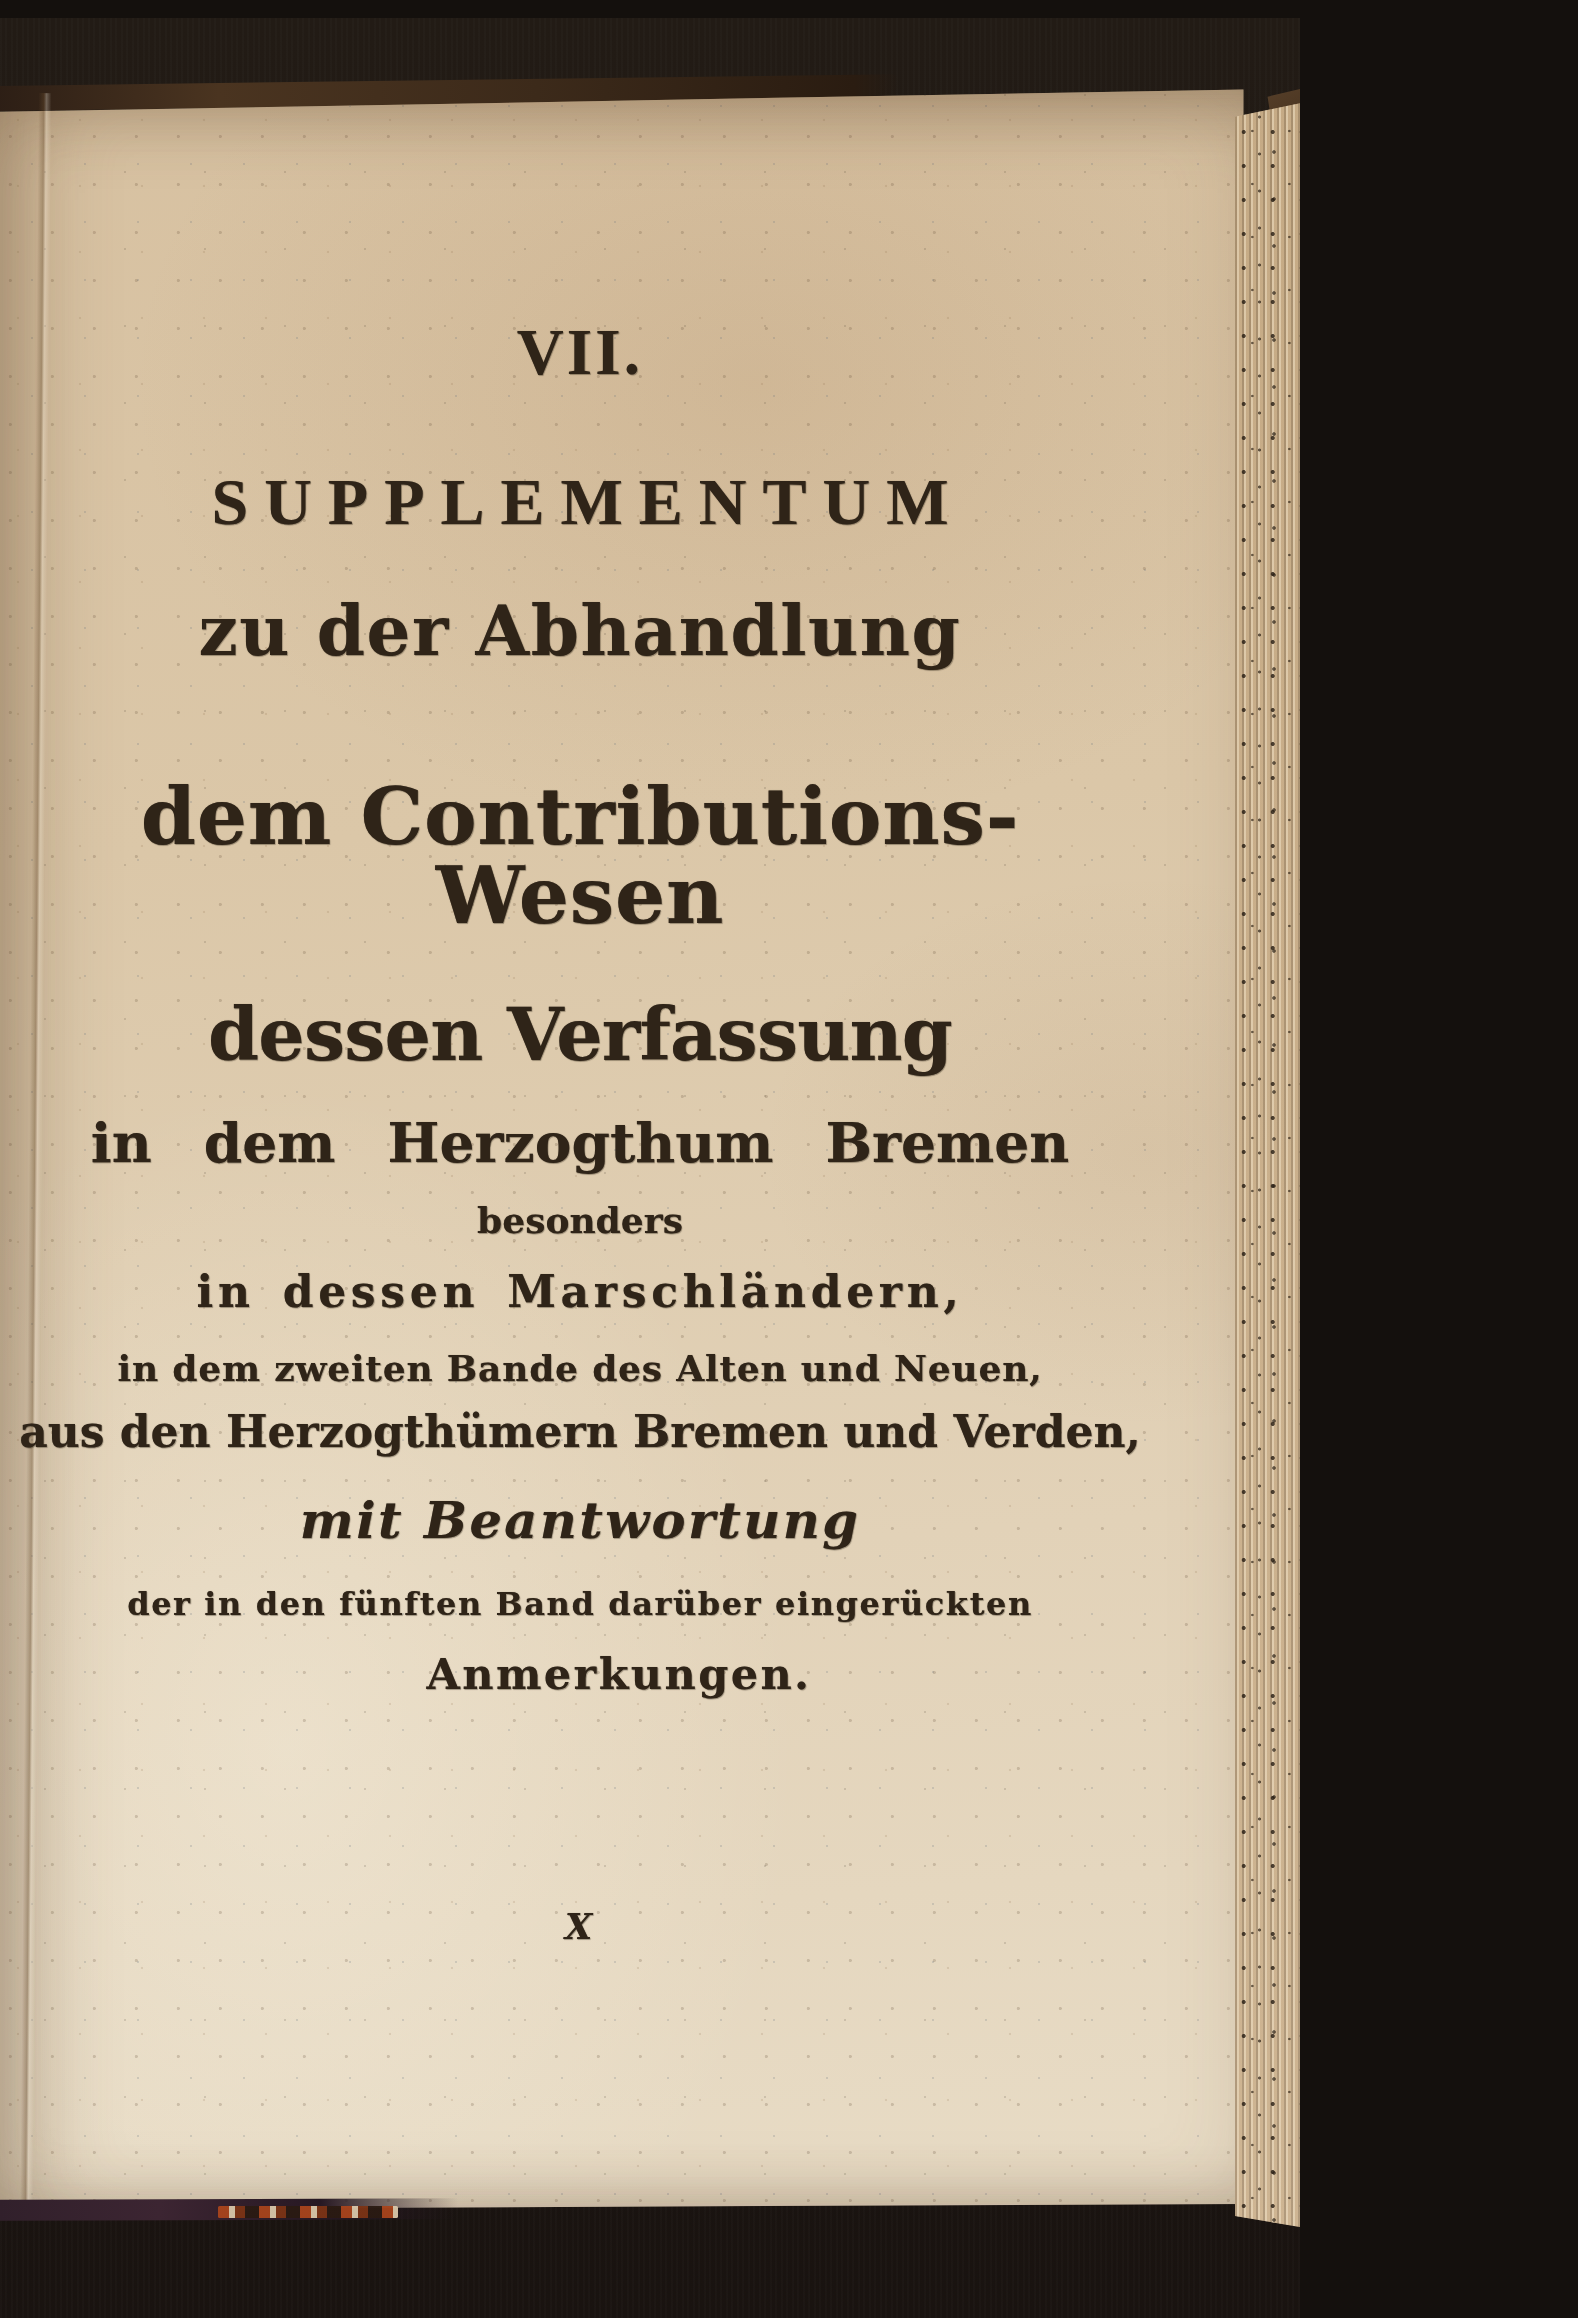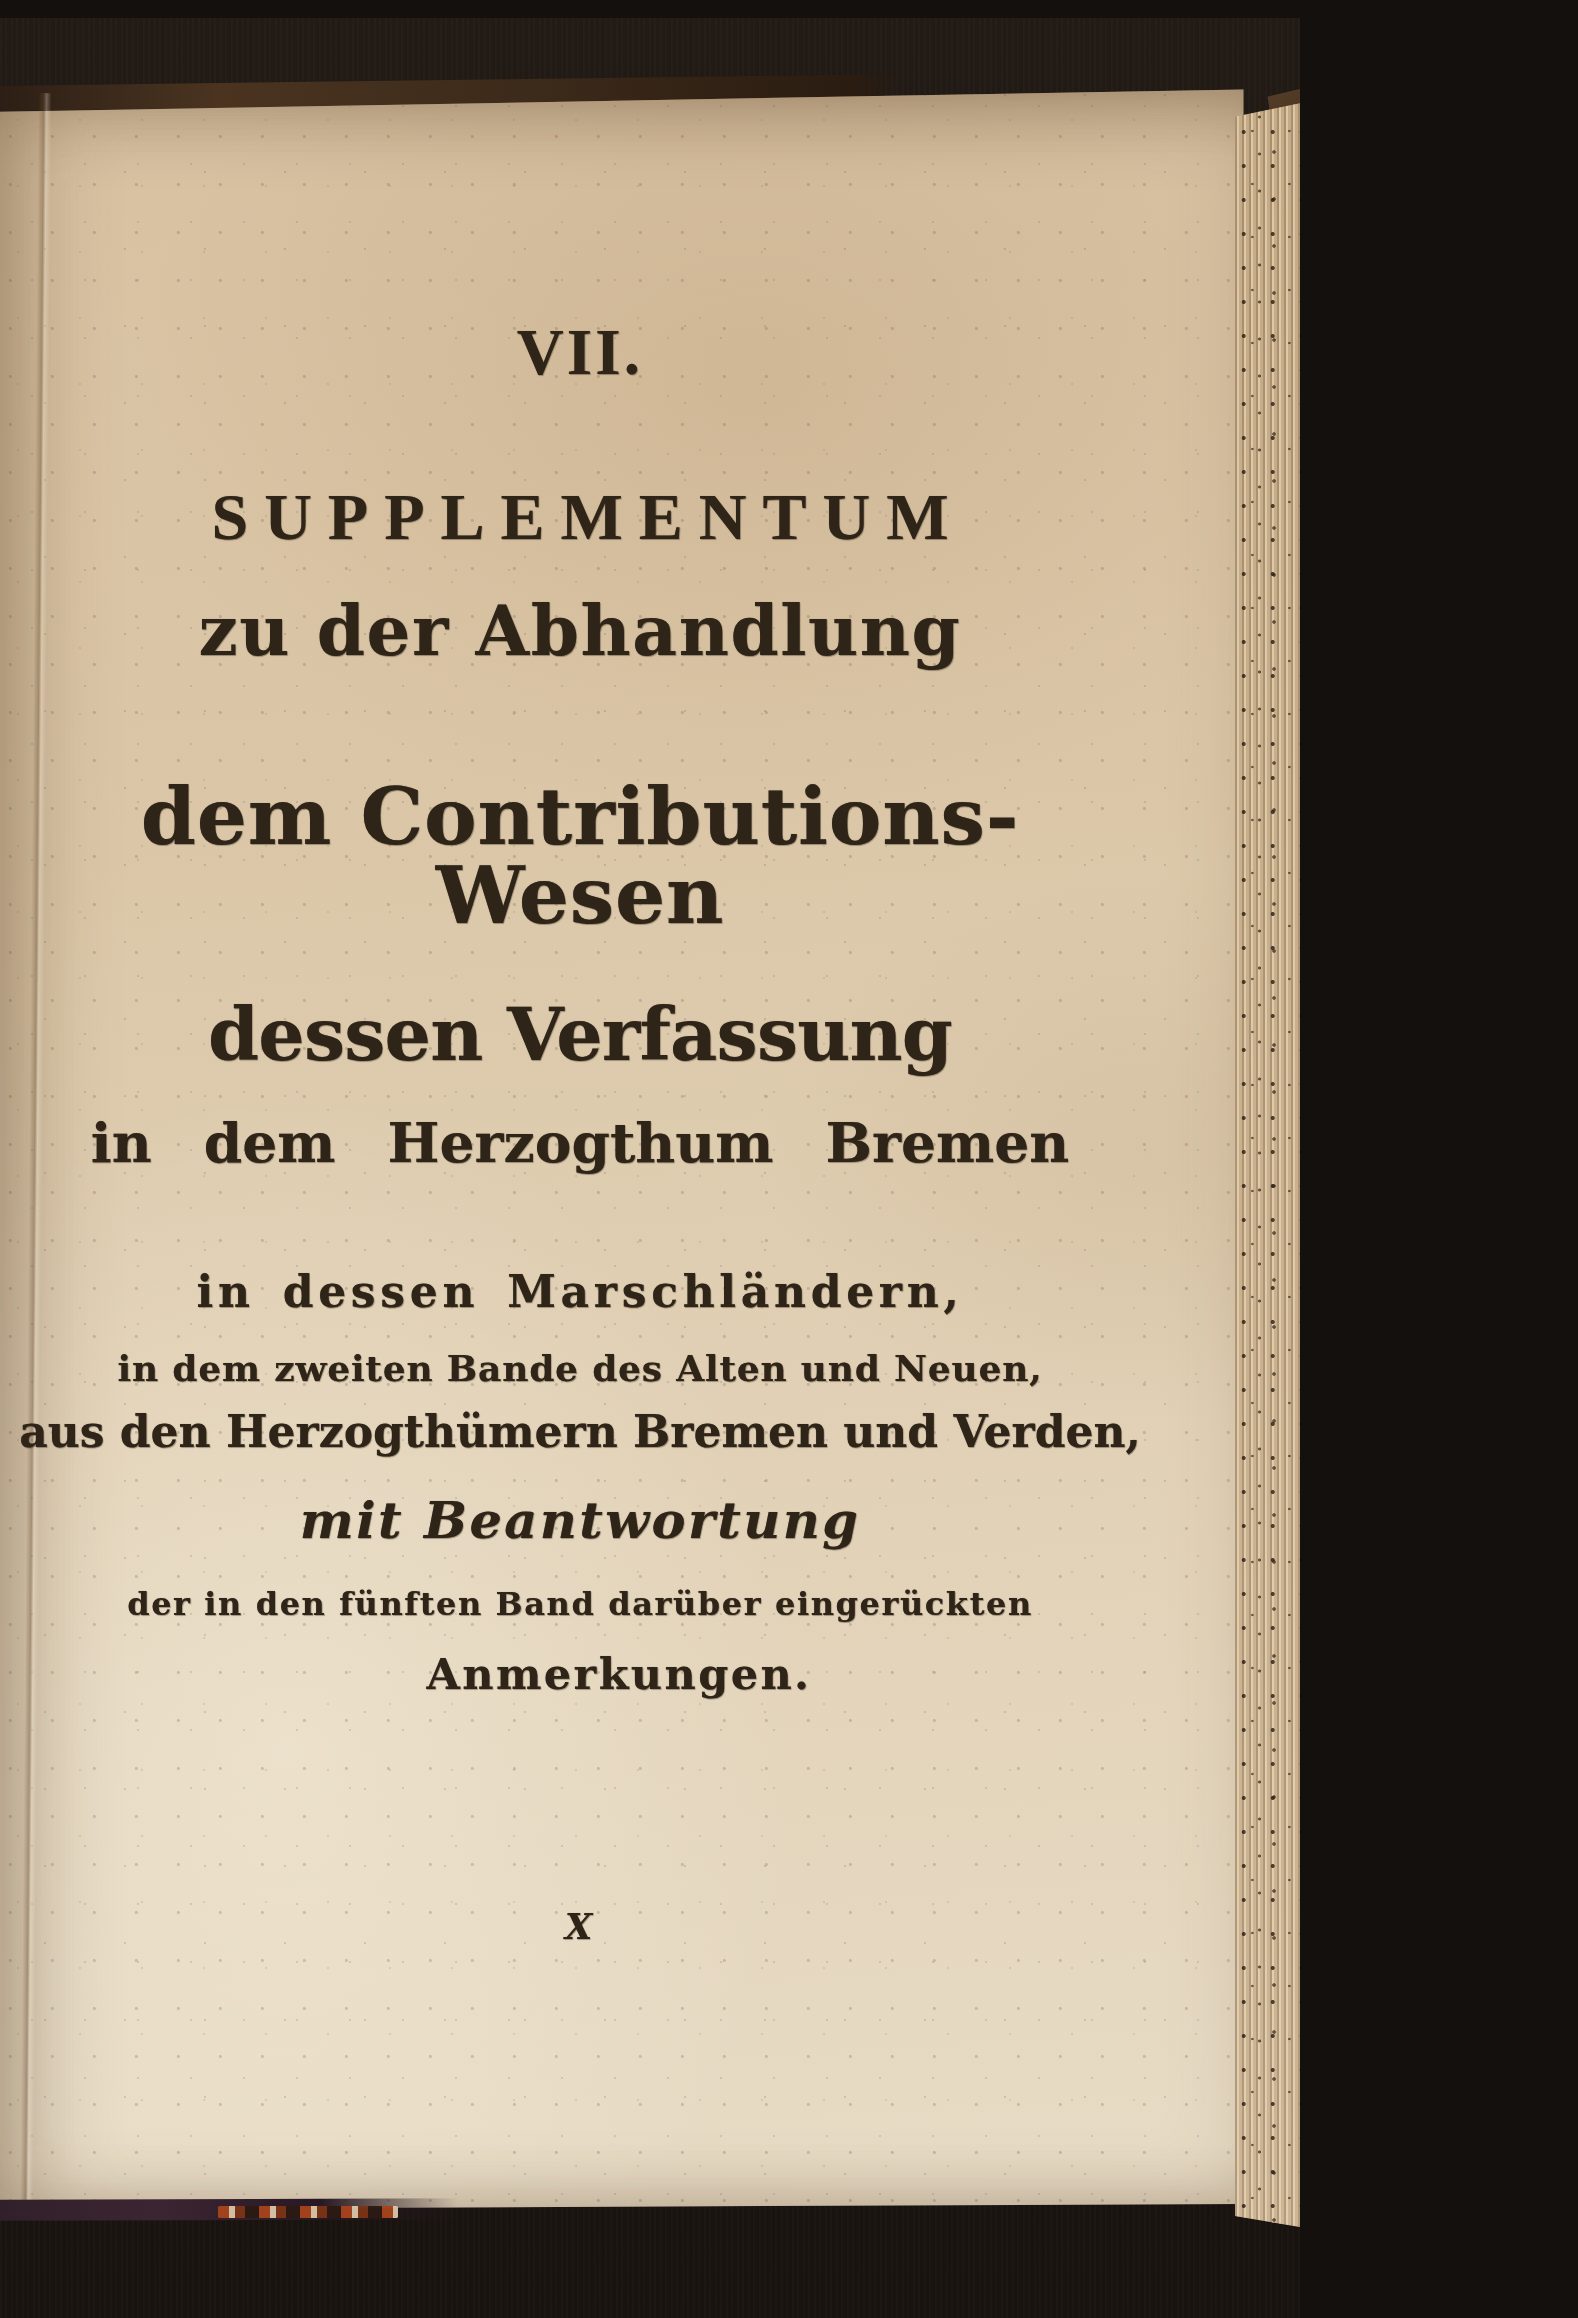--- a/index.html
+++ b/index.html
@@ -104,21 +104,21 @@
     position:absolute;left:218px;top:2188px;width:180px;height:12px;border-radius:1.6px;opacity:0.95;
     background:repeating-linear-gradient(90deg,#a8441c 0 11px,#d9c6a9 11px 16.6px,#7c3315 16.6px 27px,#2a1a12 27px 41px);
   }
   
   .line{
     position:absolute;left:0;width:1160px;text-align:center;line-height:1;
     color:#2f2418;font-family:"DejaVu Serif",serif;
     text-shadow:0.8px 0.8px 0.8px rgba(46,36,24,0.35), 0 0 0.8px rgba(46,36,24,0.5);
   }
   .l-vii {top:302px;font-size:65px;font-weight:700;letter-spacing:3.2px;font-family:"Liberation Serif",serif;}
-  .l-0 {top:466px;font-size:66px;font-weight:600;letter-spacing:16px;font-family:"Liberation Serif",serif;text-indent:16px;}
+  .l-0 {top:451px;font-size:66px;font-weight:600;letter-spacing:16px;font-family:"Liberation Serif",serif;text-indent:16px;}
   .l-1 {top:578px;font-size:69px;font-weight:700;letter-spacing:1.6px;}
   .l-2 {top:699px;font-size:44px;font-weight:700;}
   .l-3 {top:759px;font-size:79px;font-weight:700;letter-spacing:0.8px;}
   .l-4 {top:893px;font-size:44px;font-weight:700;}
   .l-5 {top:980px;font-size:73px;font-weight:700;letter-spacing:-0.8px;text-align:center;}
   .l-6 {top:1097px;font-size:55px;font-weight:700;word-spacing:33px;}
   .l-7 {top:1184px;font-size:36px;font-weight:700;}
   .l-8 {top:1252px;font-size:44px;font-weight:700;letter-spacing:4.7px;word-spacing:8px;}
   .l-9 {top:1332px;font-size:36px;font-weight:700;letter-spacing:0.8px;}
   .l-10{top:1392px;font-size:44px;font-weight:700;}
@@ -146,20 +146,21 @@
 
   <div class="bottom-edge"></div>
   <div class="bottom-marble"></div>
 
   <div class="line l-vii">VII.</div>
   <div class="line l-0">SUPPLEMENTUM</div>
   <div class="line l-1">zu der Abhandlung</div>
   <div class="line l-3">dem Contributions-Wesen</div>
   <div class="line l-5">dessen Verfassung</div>
   <div class="line l-6">in dem Herzogthum Bremen</div>
+  <div class="line l-7">besonders</div>
   <div class="line l-8">in dessen Marschländern,</div>
   <div class="line l-9">in dem zweiten Bande des Alten und Neuen,</div>
   <div class="line l-10">aus den Herzogthümern Bremen und Verden,</div>
   <div class="line l-11">mit Beantwortung</div>
   <div class="line l-12">der in den fünften Band darüber eingerückten</div>
   <div class="line l-13">Anmerkungen.</div>
   <div class="line l-sig">X</div>
 
 </div>
 

